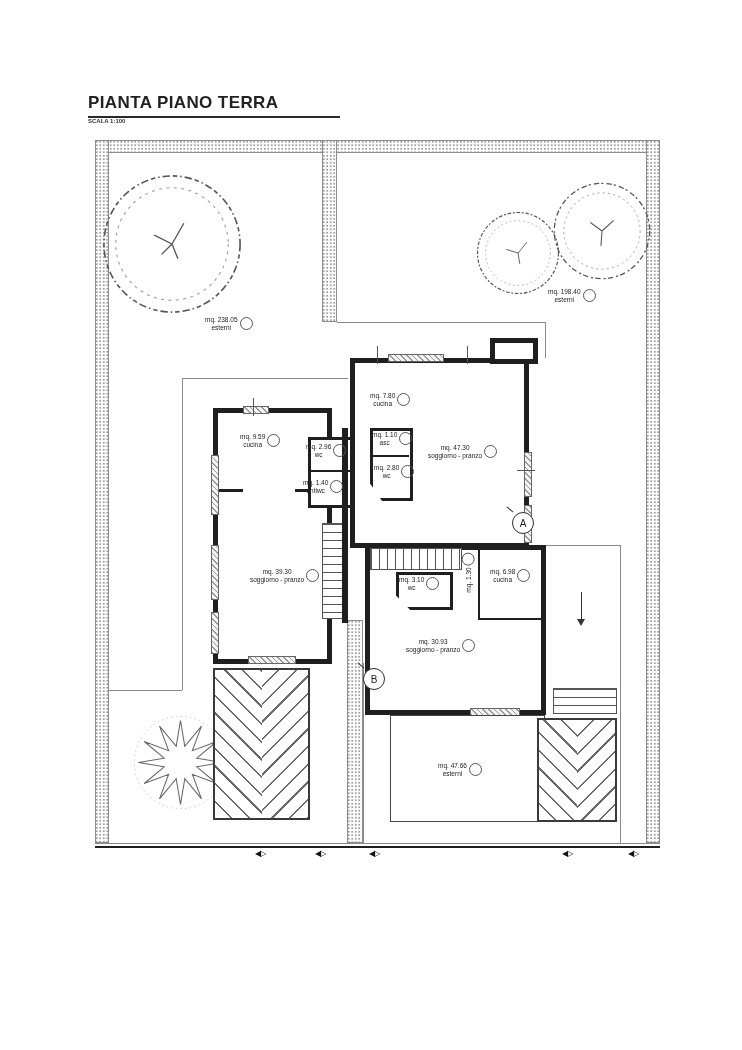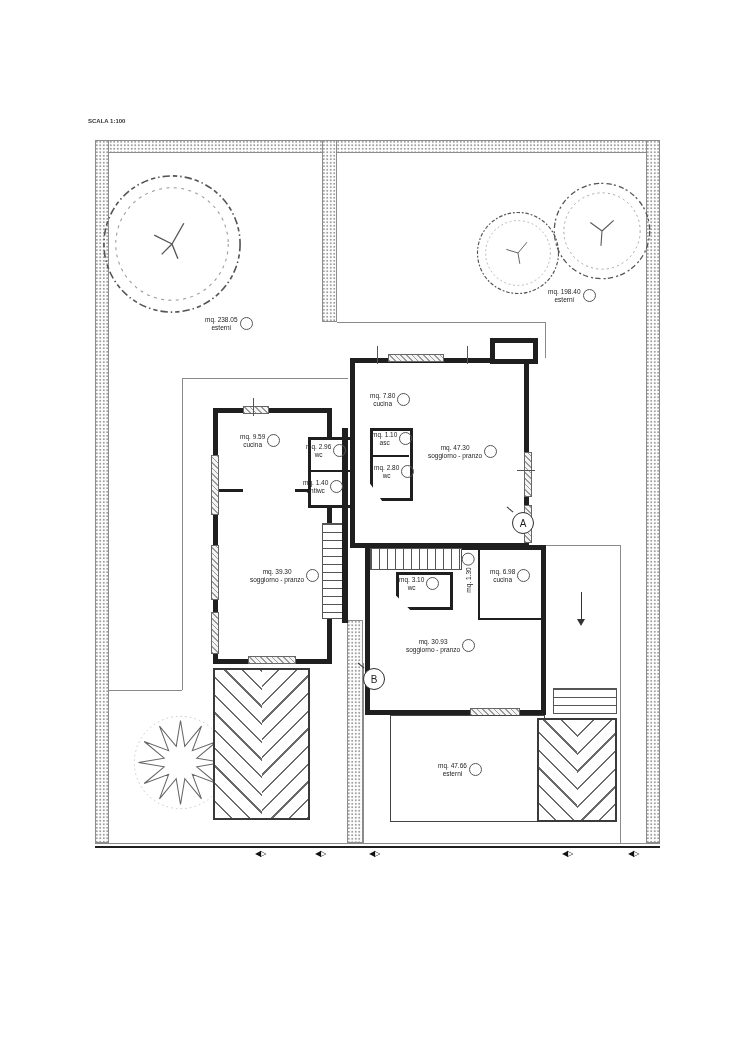--- a/index.html
+++ b/index.html
@@ -53,20 +53,21 @@
   .bmarker{position:absolute;font-size:8px;color:#111;letter-spacing:-1px;}
   .bmarker i{font-style:normal;}
   .tick{position:absolute;background:#555;}
   svg.plant{position:absolute;}
 </style>
 </head>
 <body>
 
 <div class="page">
 
+  <div class="title">PIANTA PIANO TERRA</div>
   <div class="scale">SCALA 1:100</div>
 
   <div class="band" style="left:95px;top:140px;width:565px;height:13px"></div>
   <div class="band" style="left:95px;top:140px;width:14px;height:703px"></div>
   <div class="band" style="left:646px;top:140px;width:14px;height:703px"></div>
   <div class="band" style="left:322px;top:140px;width:15px;height:182px"></div>
   <div class="band" style="left:347px;top:620px;width:16px;height:223px"></div>
 
   <div class="thin" style="left:95px;top:843px;width:565px;height:1px"></div>
   <div class="ink" style="left:95px;top:846px;width:565px;height:2px"></div>

